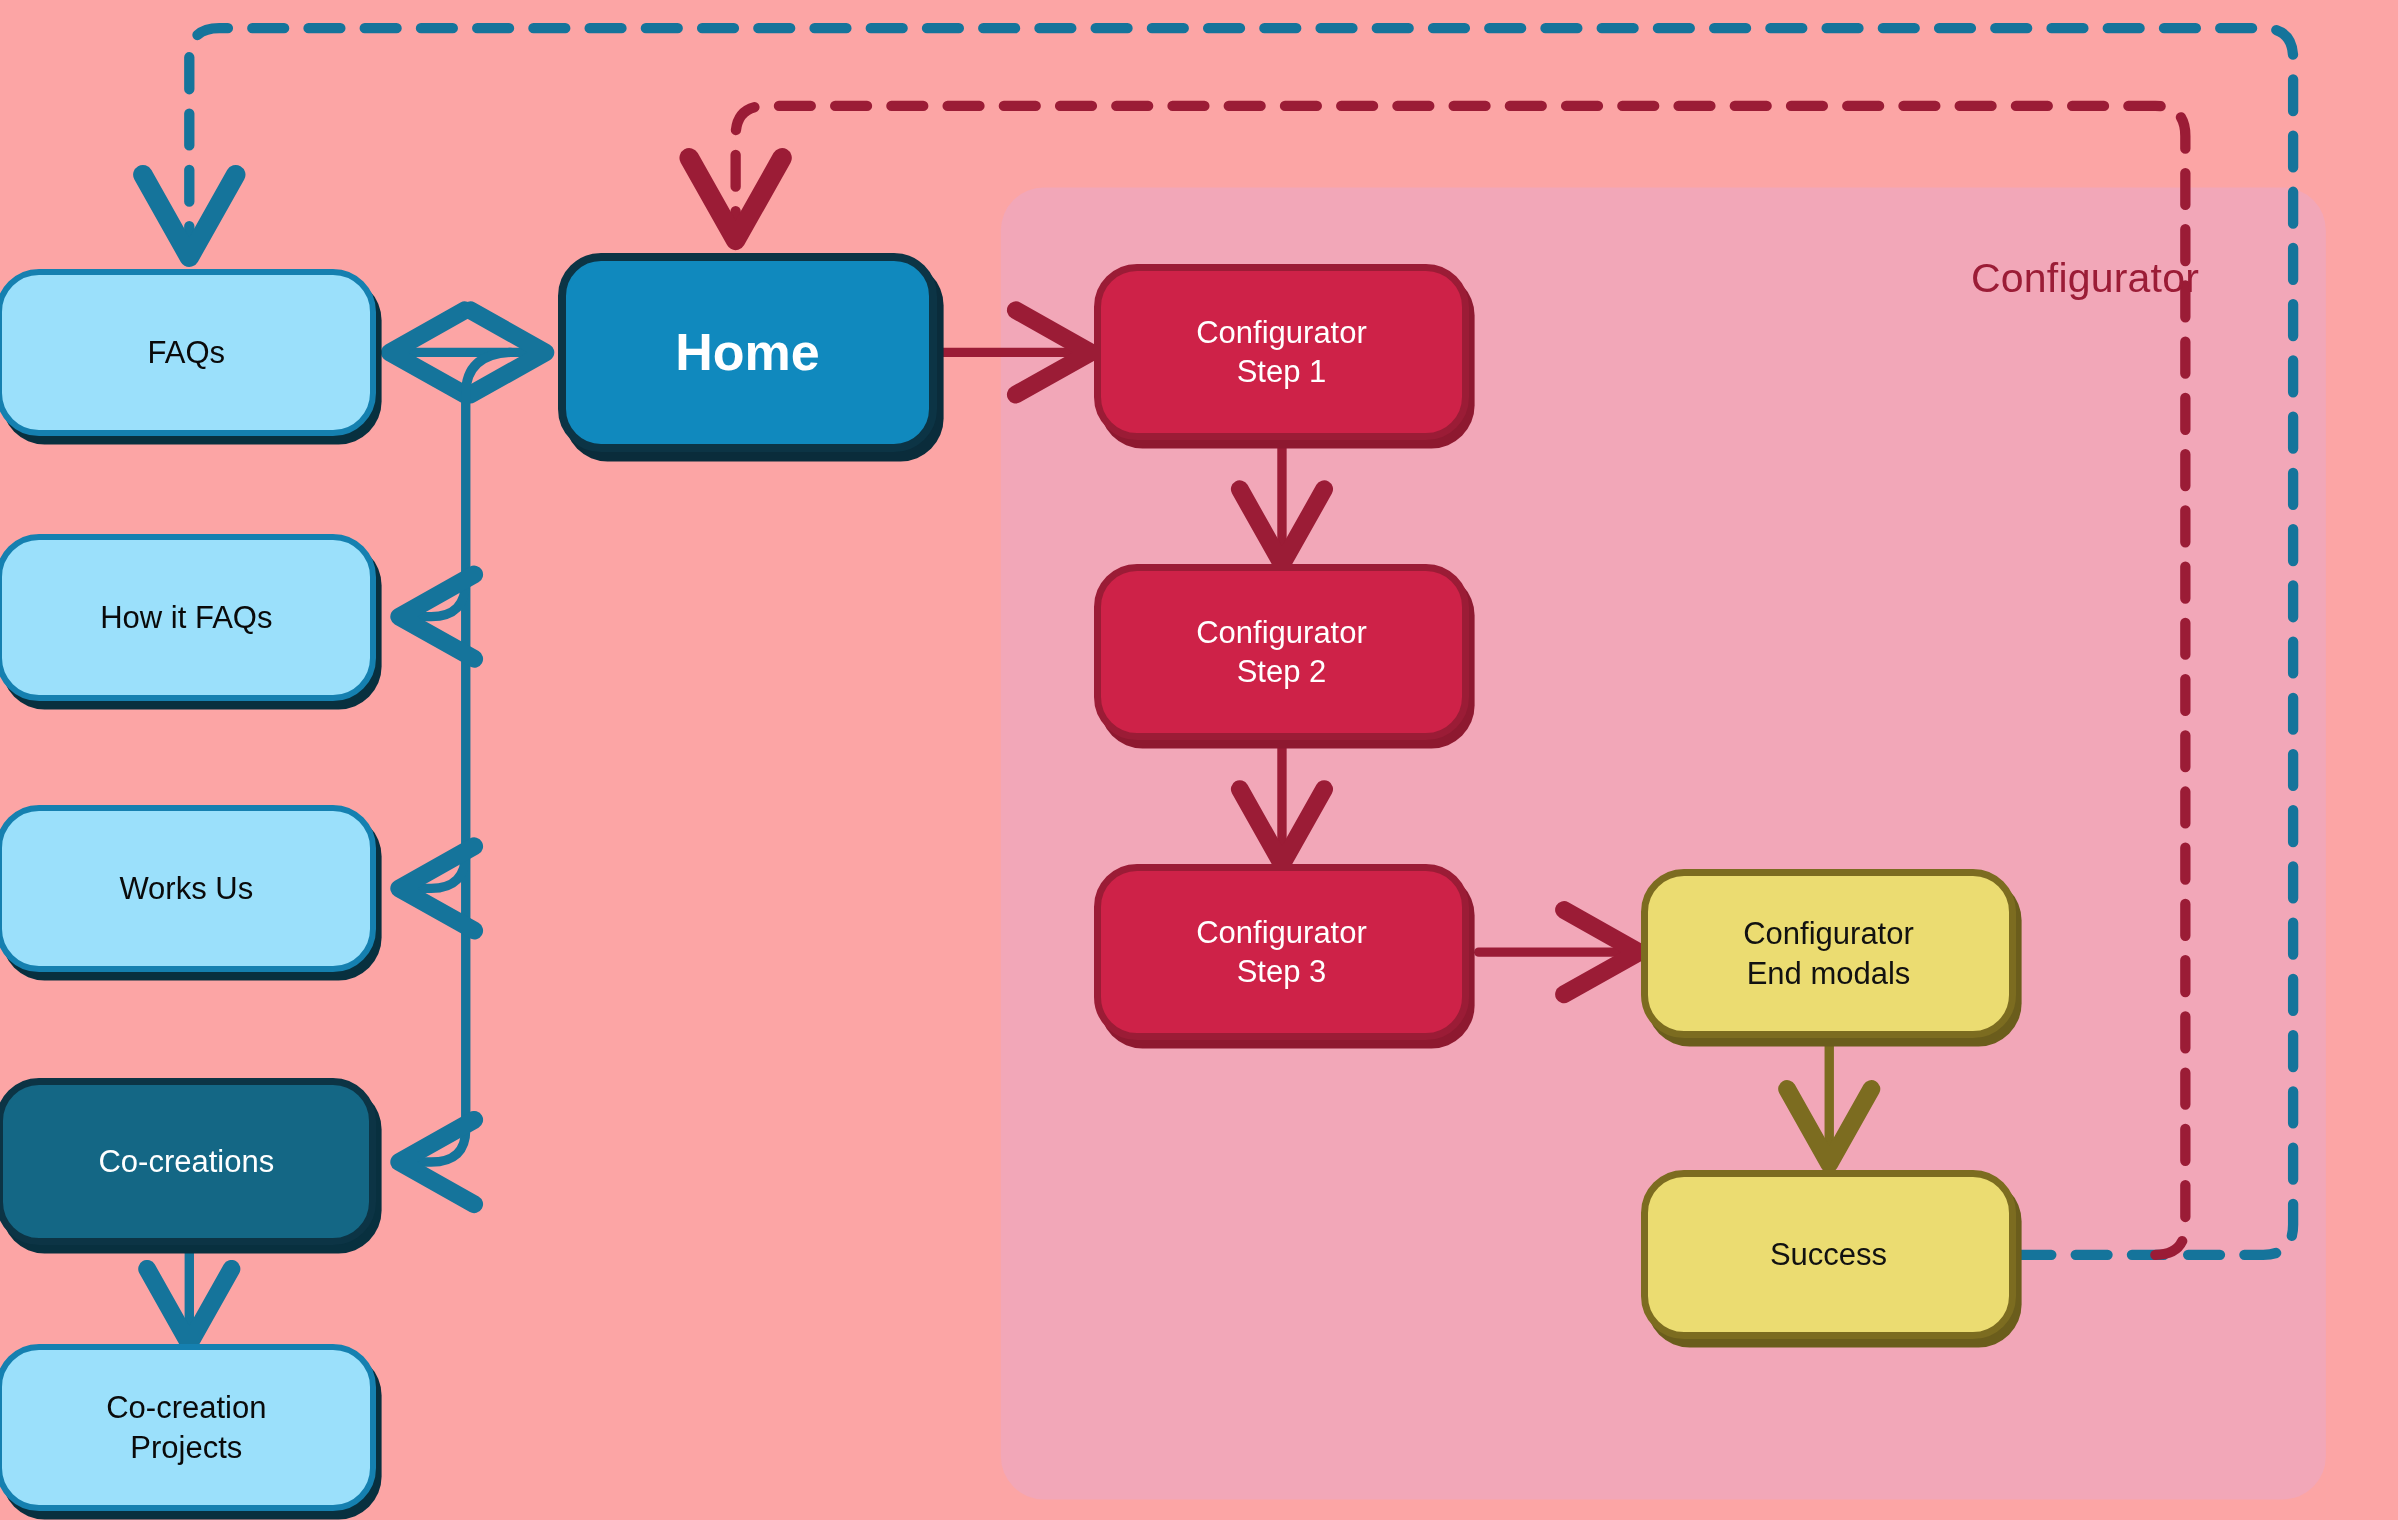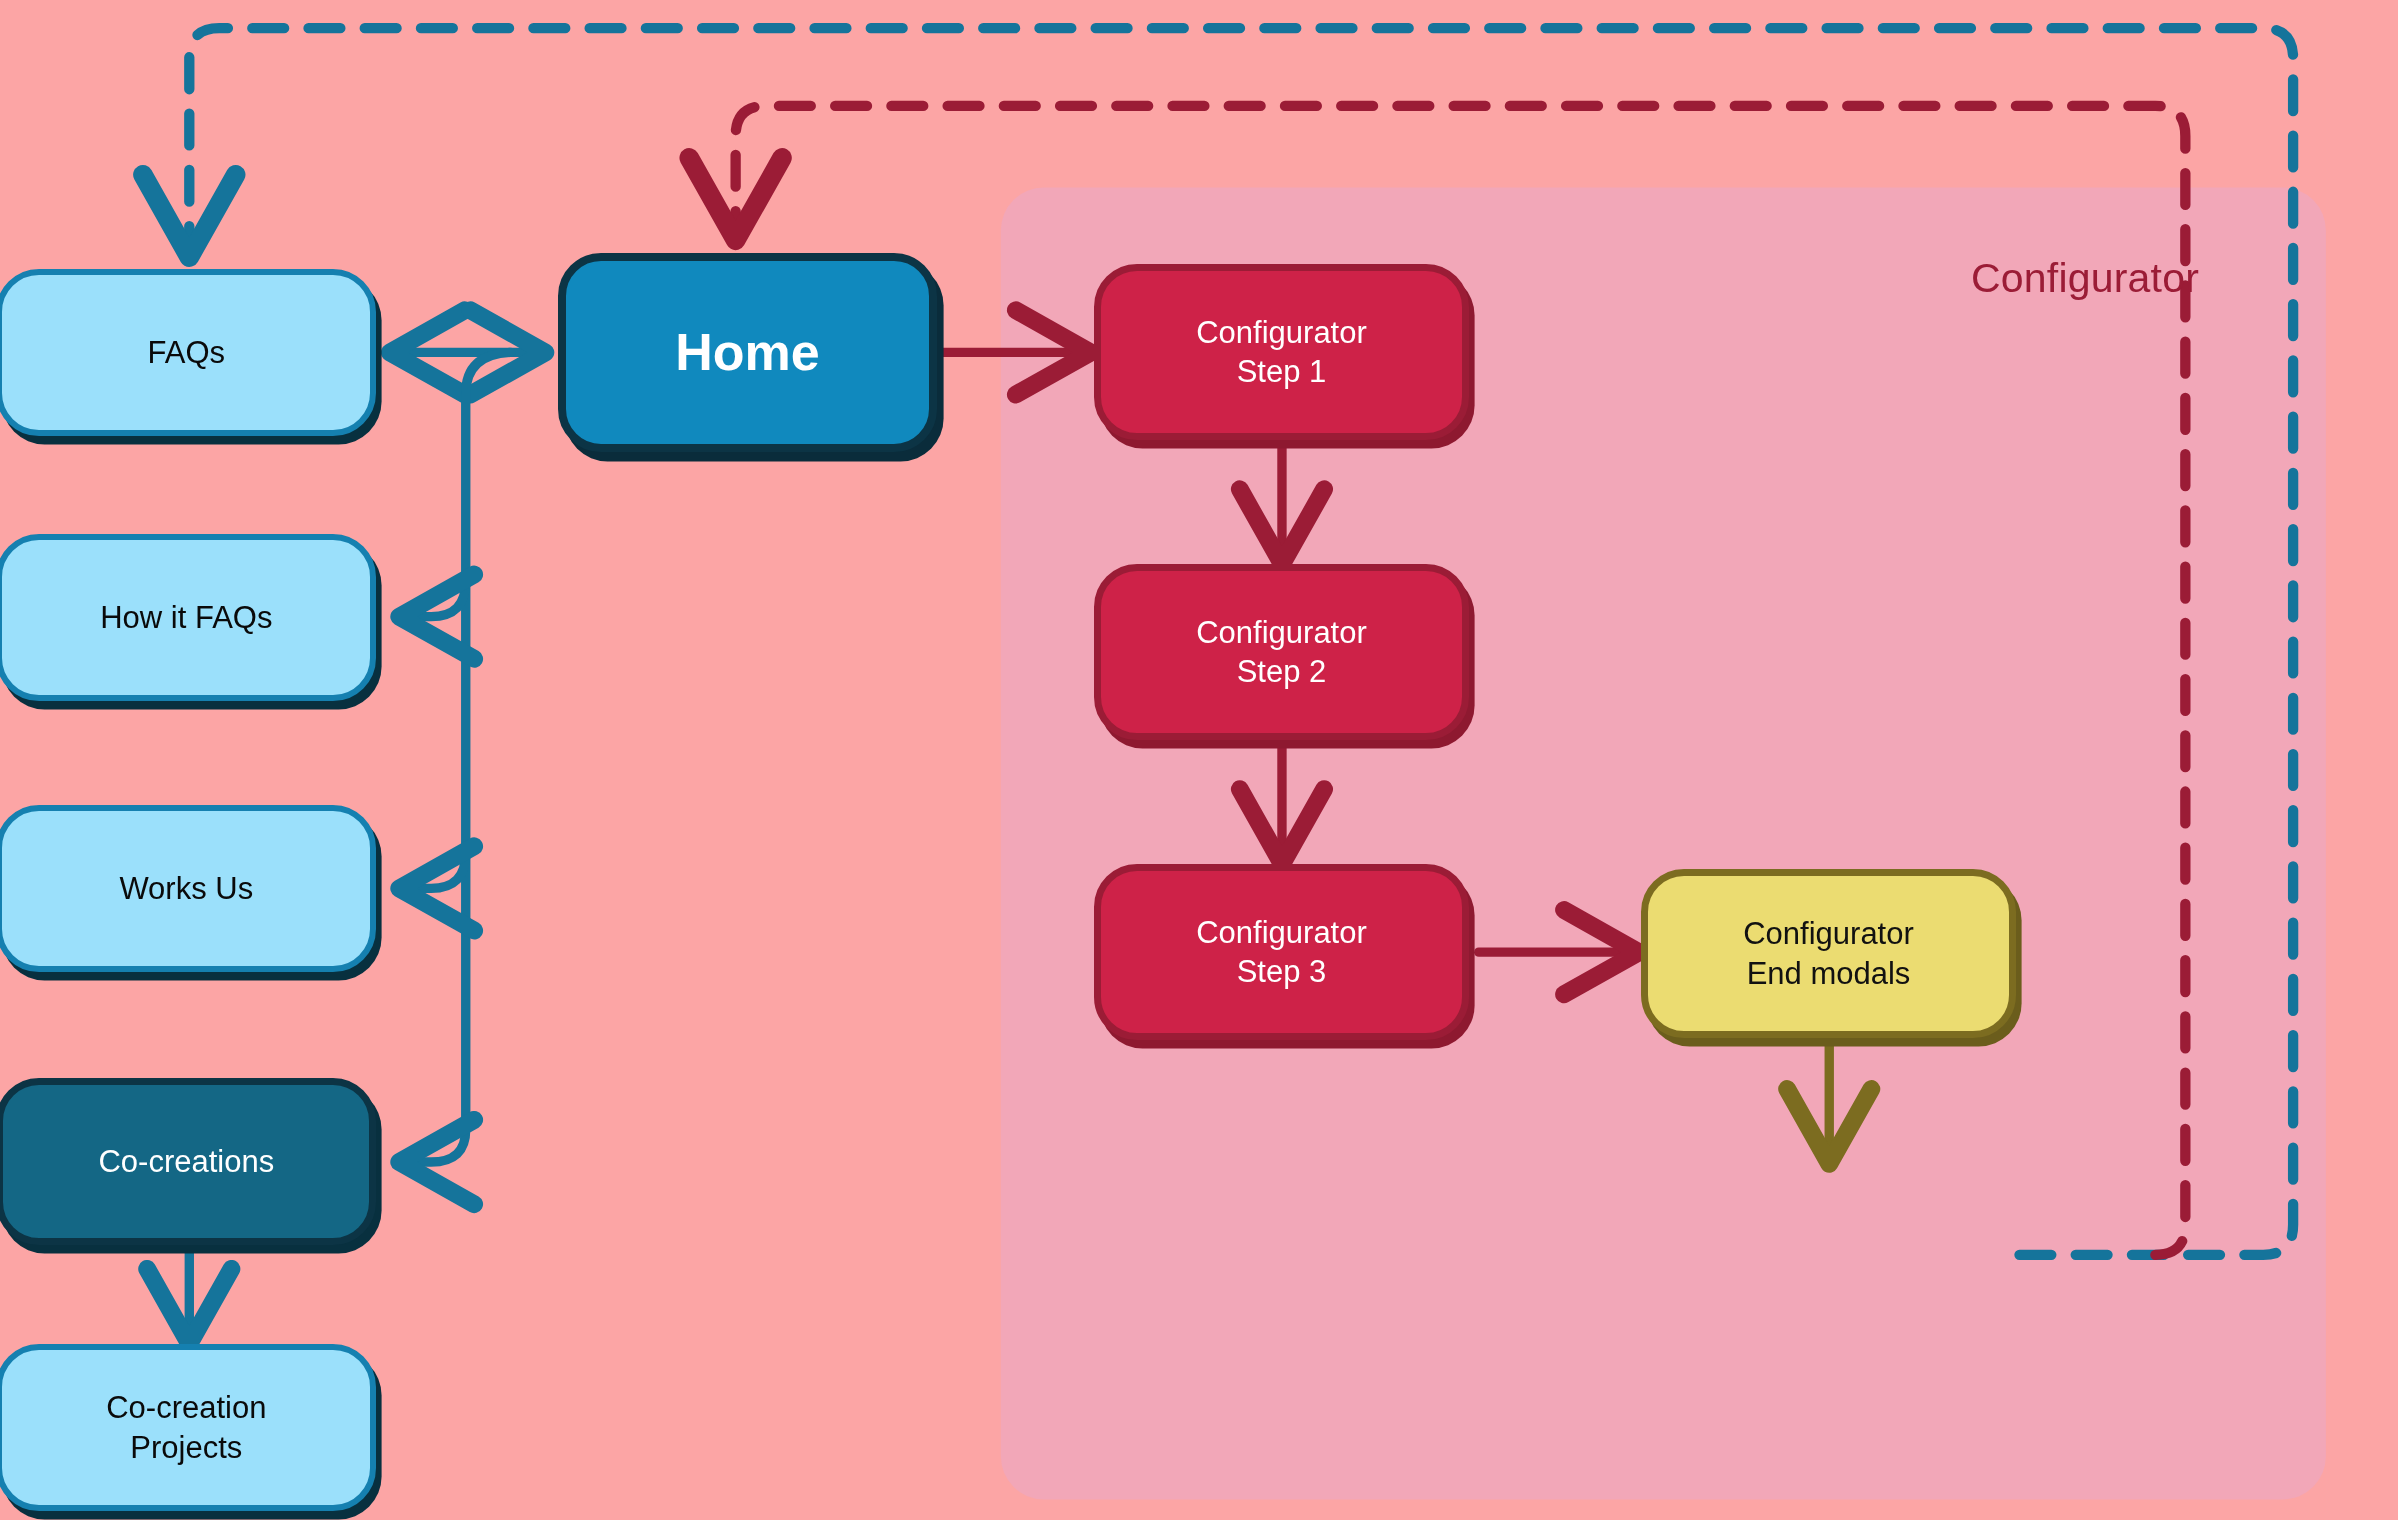--- a/index.html
+++ b/index.html
@@ -183,15 +183,18 @@
   <div class="node step" style="left:1094px; top:864px; width:375px; height:176px;">
     <span class="lbl">Configurator
 Step 3</span>
   </div>
 
   <div class="node yellow" style="left:1641px; top:869px; width:375px; height:169px;">
     <span class="lbl">Configurator
 End modals</span>
   </div>
 
+  <div class="node yellow" style="left:1641px; top:1170px; width:375px; height:169px;">
+    <span class="lbl">Success</span>
+  </div>
 
 </div>
 
 
 </body></html>

